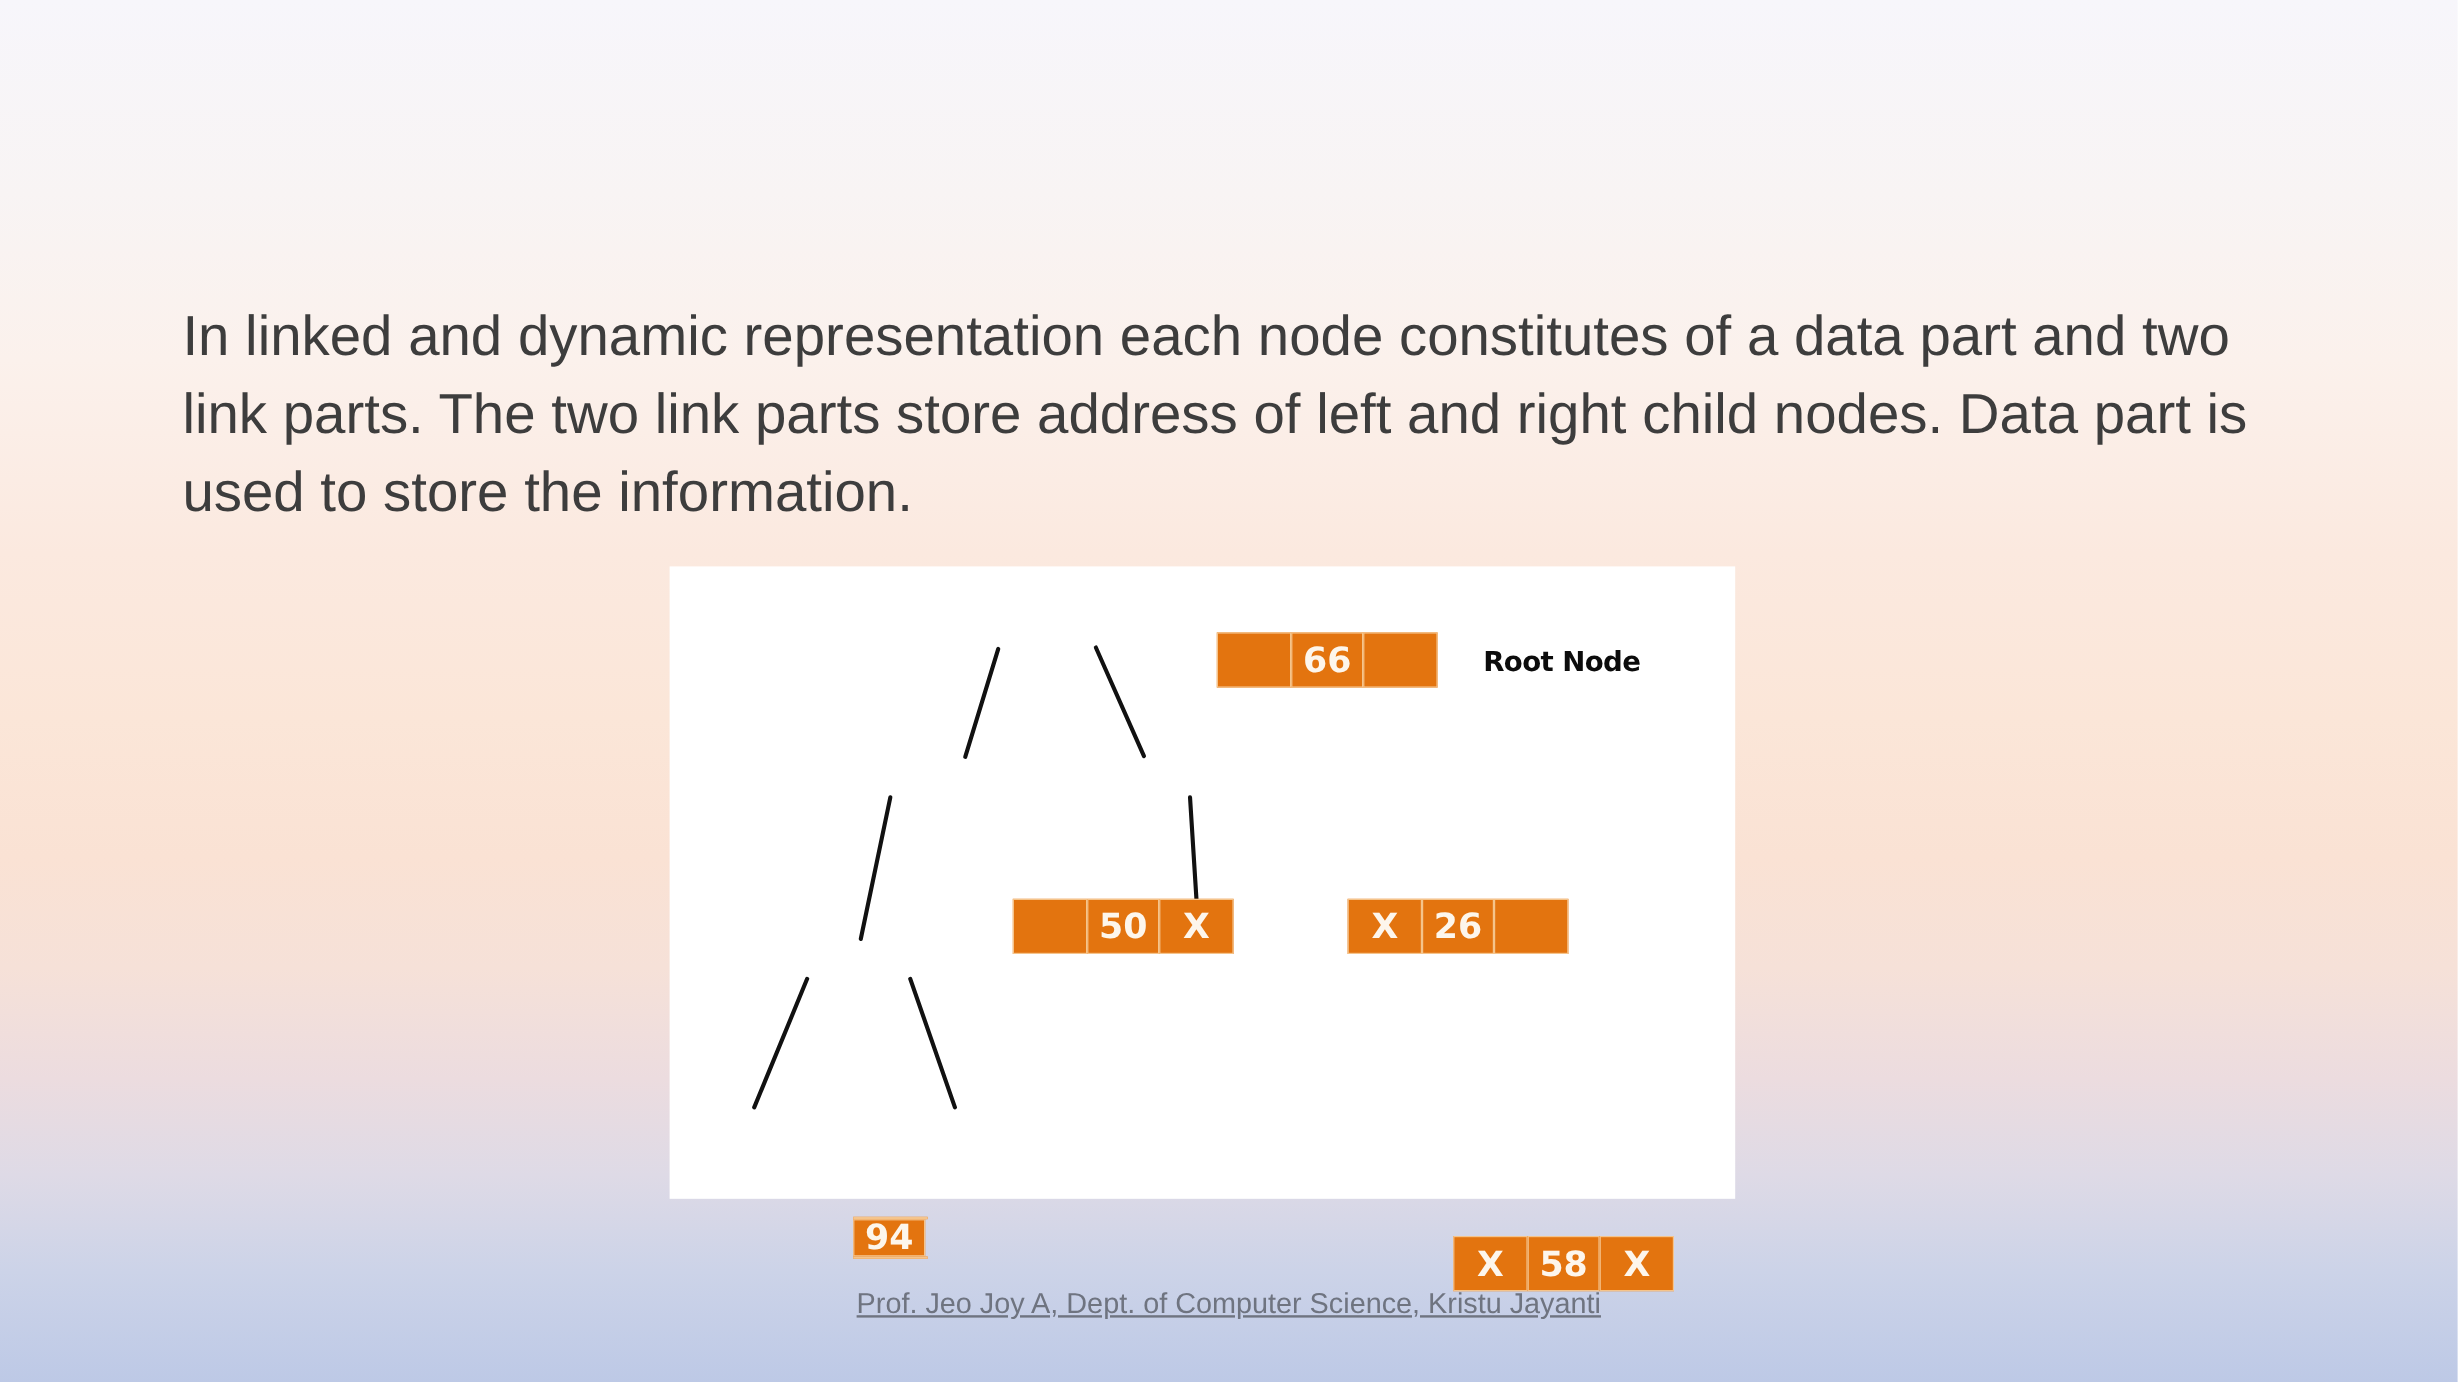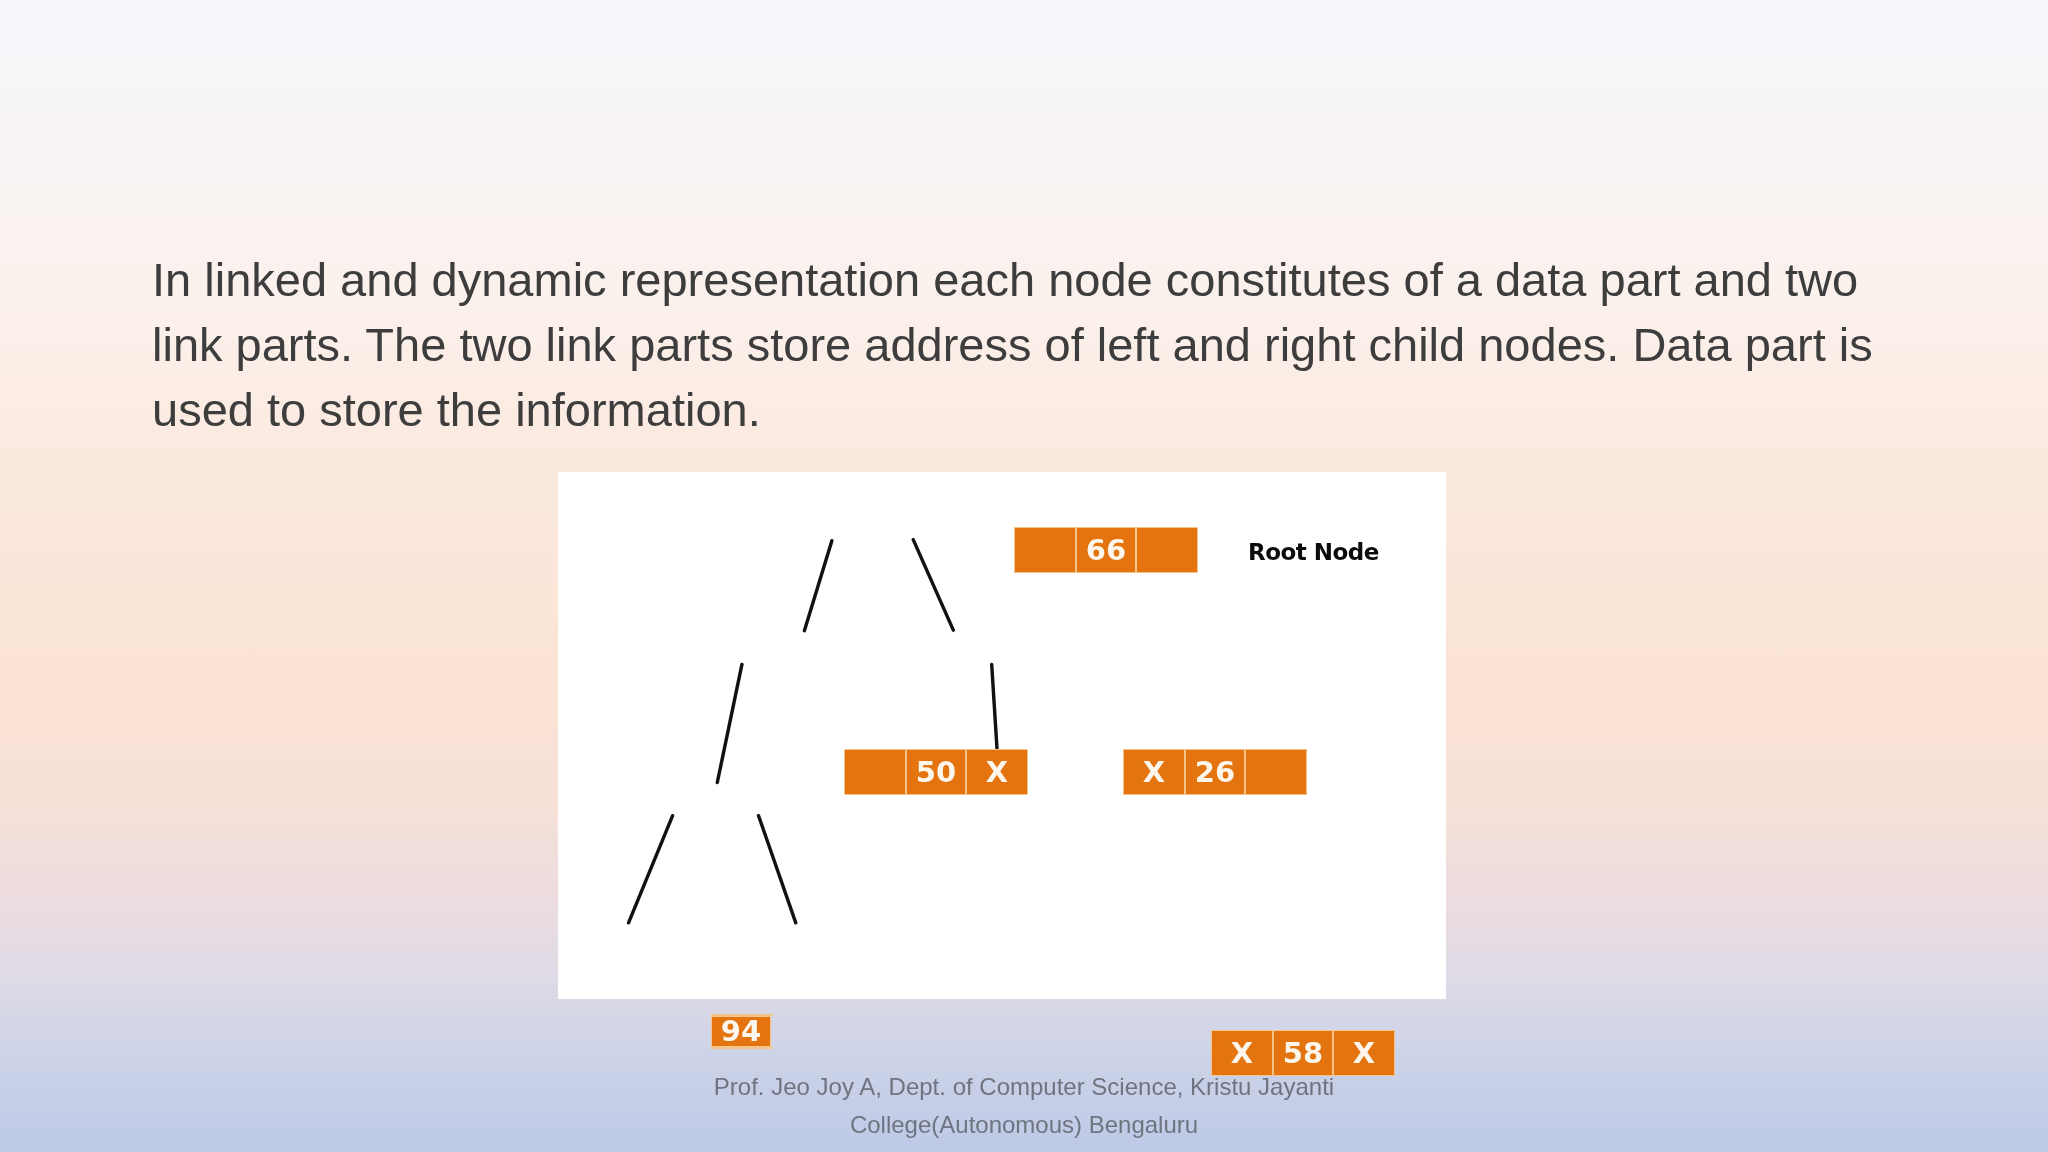--- a/index.html
+++ b/index.html
@@ -101,36 +101,35 @@
   .cell-data { width: 60px; }
 
   .root-label {
     position: absolute;
     font-family: "DejaVu Sans", sans-serif;
     font-weight: 700;
     font-size: 23px;
     letter-spacing: -0.5px;
     color: #0c0c0c;
     white-space: nowrap;
-    margin-left: 12px;
   }
 
   
   #footer {
     position: absolute;
     left: 0;
     top: 1068px;
     width: 2048px;
     text-align: center;
     font-family: "Liberation Sans", sans-serif;
     font-size: 24px;
     line-height: 38px;
     color: #6f7480;
   }
-  #footer div { display: block; }
+  #footer div { display: block; text-decoration: underline; }
 </style>
 </head>
 <body>
 
 <div id="slide">
 
 
   <p id="body-text">In linked and dynamic representation each node constitutes of a data part and two link parts. The two link parts store address of left and right child nodes. Data part is used to store the information.</p>
 
   <div id="diagram-panel">
@@ -178,16 +177,15 @@
     <div class="tree-node" style="left:653px; top:558px;">
       <div class="node-cell cell-ptr">X</div>
       <div class="node-cell cell-data">58</div>
       <div class="node-cell cell-ptr">X</div>
     </div>
 
   </div>
 
   <div id="footer">
     <div>Prof. Jeo Joy A, Dept. of Computer Science, Kristu Jayanti</div>
-    <div>College(Autonomous) Bengaluru</div>
   </div>
 
 </div>
 
 </body></html>

